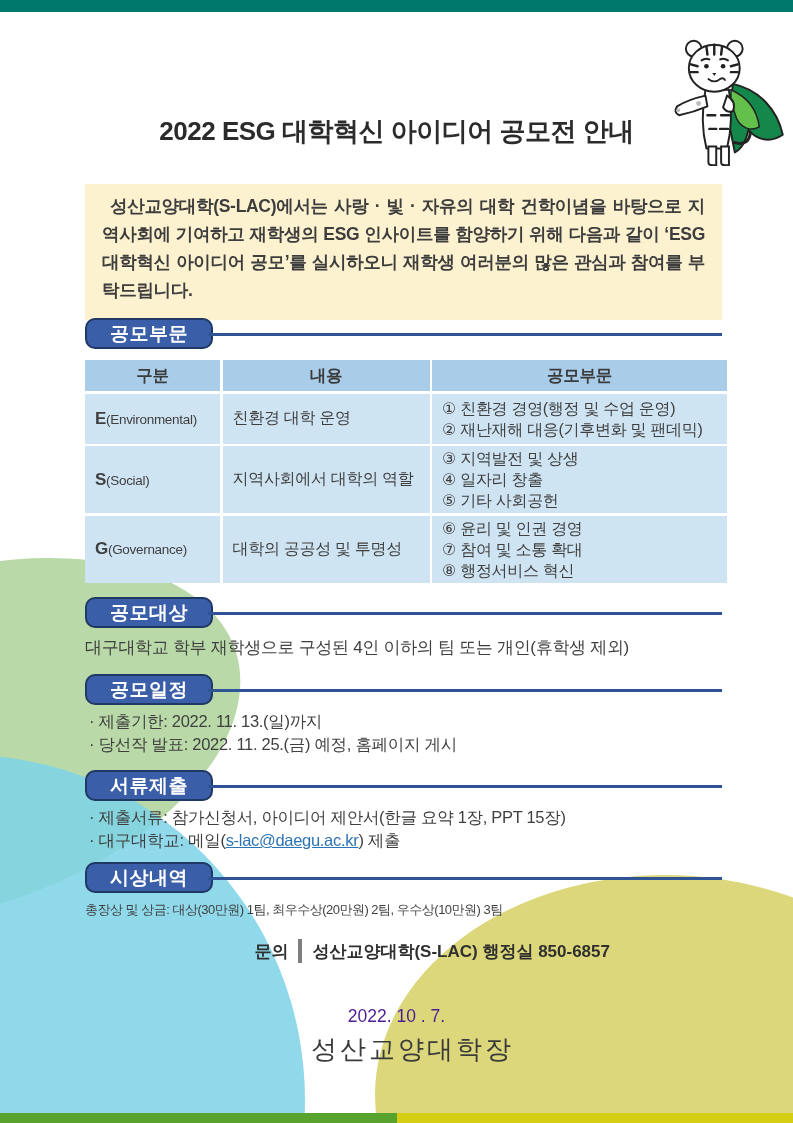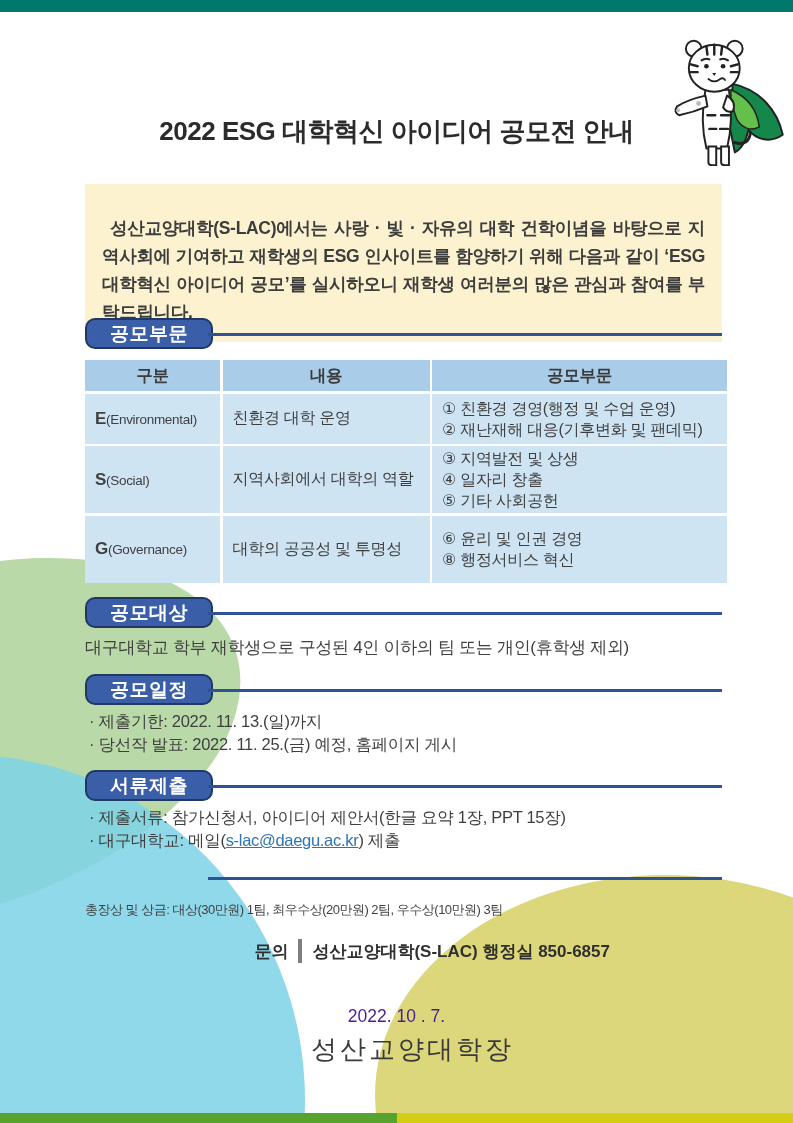--- a/index.html
+++ b/index.html
@@ -14,21 +14,21 @@
   .bottom-bar-green{left:0;bottom:0;width:397px;height:10px;background:#58a32d;}
   .bottom-bar-yellow{left:397px;bottom:0;width:396px;height:10px;background:#d4cd13;}
   
   .bg-blobs{left:0;top:0;width:793px;height:1123px;z-index:0;pointer-events:none;}
   .content{position:absolute;left:0;top:0;width:681px;height:1123px;z-index:2;}
   
   .title{left:0;top:114px;width:793px;text-align:center;font-size:26px;font-weight:700;
     color:#2b2b2b;letter-spacing:-0.5px;}
   
   .intro-box{left:85px;top:184px;width:637px;box-sizing:border-box;background:#fdf2d0;
-    padding:30px 17px 16px 17px;}
+    padding:8px 17px 16px 17px;}
   .intro-text{font-size:17.5px;line-height:28px;font-weight:700;color:#3d3d3d;
     text-align:justify;text-indent:8px;letter-spacing:-0.3px;}
   
   .badge{left:85px;width:128px;height:31px;background:#3a5fa8;border:2.5px solid #1f3864;
     border-radius:10px;box-sizing:border-box;color:#ffffff;font-weight:700;font-size:19px;
     display:flex;align-items:center;justify-content:center;letter-spacing:0.5px;}
   .rule{left:208px;width:514px;height:2.5px;background:#2e5496;}
   
   .esg-table{left:85px;top:360px;width:637px;display:grid;
     grid-template-columns:135px 207px 295px;grid-auto-rows:auto;gap:2.5px;background:#ffffff;}
@@ -144,20 +144,21 @@
     </div>
 
     <div class="cell h67">
       <div><span class="code-main">G</span><span class="code-sub">(Governance)</span></div>
     </div>
     <div class="cell h67">
       <div>대학의 공공성 및 투명성</div>
     </div>
     <div class="cell h67">
       <div class="item-line">⑥ 윤리 및 인권 경영</div>
+      <div class="item-line">⑦ 참여 및 소통 확대</div>
       <div class="item-line">⑧ 행정서비스 혁신</div>
     </div>
   </div>
 
   <div class="abs badge" style="top:597px">공모대상</div>
   <div class="abs rule" style="top:612px"></div>
   <div class="abs plain-line" style="top:636px">대구대학교 학부 재학생으로 구성된 4인 이하의 팀 또는 개인(휴학생 제외)</div>
 
   <div class="abs badge" style="top:674px">공모일정</div>
   <div class="abs rule" style="top:689px"></div>
@@ -166,20 +167,21 @@
     <div>· 당선작 발표: 2022. 11. 25.(금) 예정, 홈페이지 게시</div>
   </div>
 
   <div class="abs badge" style="top:770px">서류제출</div>
   <div class="abs rule" style="top:785px"></div>
   <div class="abs bullet-list" style="top:806px">
     <div>· 제출서류: 참가신청서, 아이디어 제안서(한글 요약 1장, PPT 15장)</div>
     <div><span>· 대구대학교: 메일(</span><a class="email-link" href="#">s-lac@daegu.ac.kr</a><span>)  제출</span></div>
   </div>
 
+  <div class="abs badge" style="top:862px">시상내역</div>
   <div class="abs rule" style="top:877px"></div>
   <div class="abs award-line">총장상 및 상금: 대상(30만원) 1팀, 최우수상(20만원) 2팀, 우수상(10만원) 3팀</div>
   <div class="abs contact">
     <span>문의</span>
     <span class="contact-divider"></span>
     <span>성산교양대학(S-LAC) 행정실 850-6857</span>
   </div>
 
   <div class="abs footer-date">2022. 10 . 7.</div>
   <div class="abs footer-sign">성산교양대학장</div>

